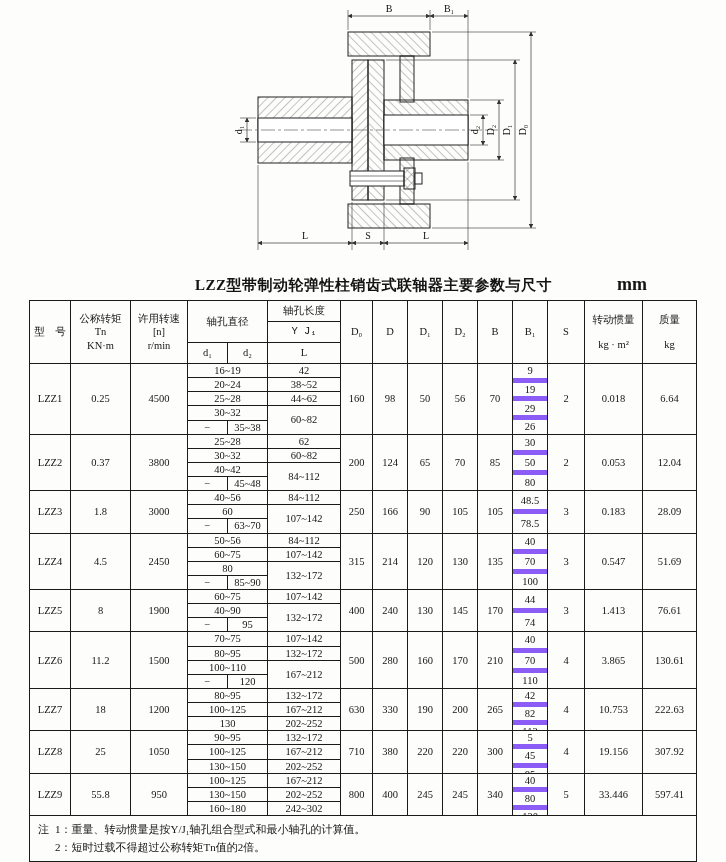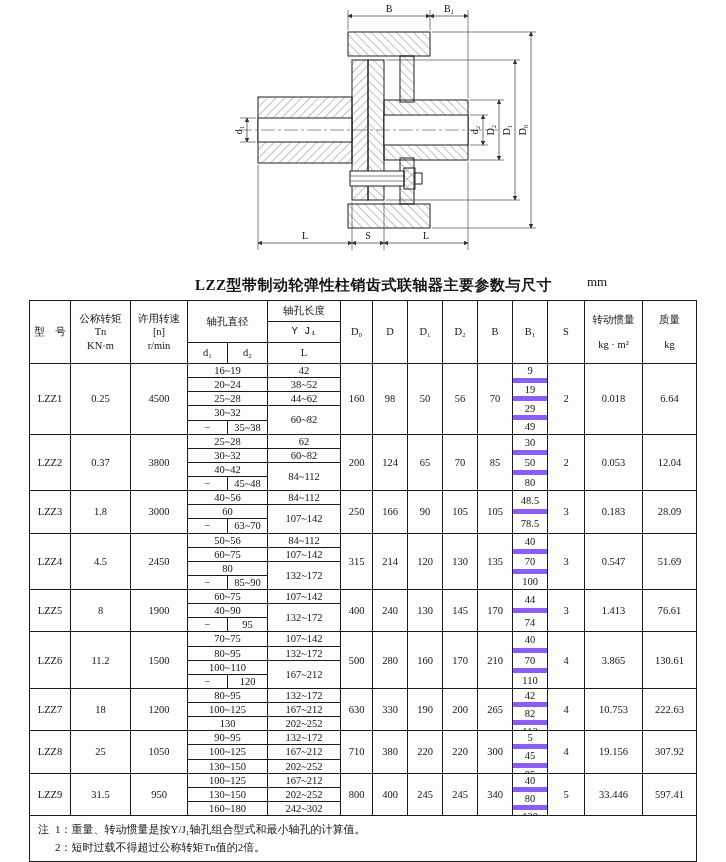--- a/index.html
+++ b/index.html
@@ -17,21 +17,21 @@
   .hB{fill:url(#hB);stroke:#222;stroke-width:1;}
   .wh{fill:#fff;stroke:#222;stroke-width:1;}
   .dim{stroke:#333;stroke-width:0.7;fill:none;}
   .ext{stroke:#333;stroke-width:0.6;}
   .cl{stroke:#666;stroke-width:0.7;stroke-dasharray:14 3 3 3;}
   text.dl{font-size:10px;fill:#111;text-anchor:middle;
           font-family:"Liberation Serif","DejaVu Serif",serif;}
   
   .title-row{height:32px;position:relative;}
   .doc-title{position:absolute;left:195px;top:8px;font-size:15px;font-weight:bold;letter-spacing:0.5px;}
-  .doc-unit{position:absolute;left:587px;top:6px;font-size:13px;}
+  .doc-unit{position:absolute;left:617px;top:6px;font-size:18px;font-weight:bold;}
   
   table.spec{border-collapse:collapse;table-layout:fixed;margin-left:29px;width:667px;}
   .spec th,.spec td{
     border:1px solid #1a1a1a;
     padding:0;margin:0;
     text-align:center;vertical-align:middle;
     font-size:10.5px;font-weight:normal;line-height:1.25;
     overflow:hidden;white-space:nowrap;
   }
   .spec thead tr{height:21px;}
@@ -210,21 +210,21 @@
         <td rowspan="5">160</td>
         <td rowspan="5">98</td>
         <td rowspan="5">50</td>
         <td rowspan="5">56</td>
         <td rowspan="5">70</td>
         <td rowspan="5" class="b1cell">
           <div class="b1stack">
             <div class="b1i">9</div>
             <div class="b1i">19</div>
             <div class="b1i">29</div>
-            <div class="b1i">49</div>
+            <div class="b1i">26</div>
           </div>
         </td>
         <td rowspan="5">2</td>
         <td rowspan="5">0.018</td>
         <td rowspan="5">6.64</td>
       </tr>
       <tr>
         <td colspan="2">20~24</td>
         <td>38~52</td>
       </tr>
@@ -463,21 +463,21 @@
         <td colspan="2">100~125</td>
         <td>167~212</td>
       </tr>
       <tr>
         <td colspan="2">130~150</td>
         <td>202~252</td>
       </tr>
 
       <tr>
         <td rowspan="3">LZZ9</td>
-        <td rowspan="3">31.5</td>
+        <td rowspan="3">55.8</td>
         <td rowspan="3">950</td>
         <td colspan="2">100~125</td>
         <td>167~212</td>
         <td rowspan="3">800</td>
         <td rowspan="3">400</td>
         <td rowspan="3">245</td>
         <td rowspan="3">245</td>
         <td rowspan="3">340</td>
         <td rowspan="3" class="b1cell">
           <div class="b1stack">

